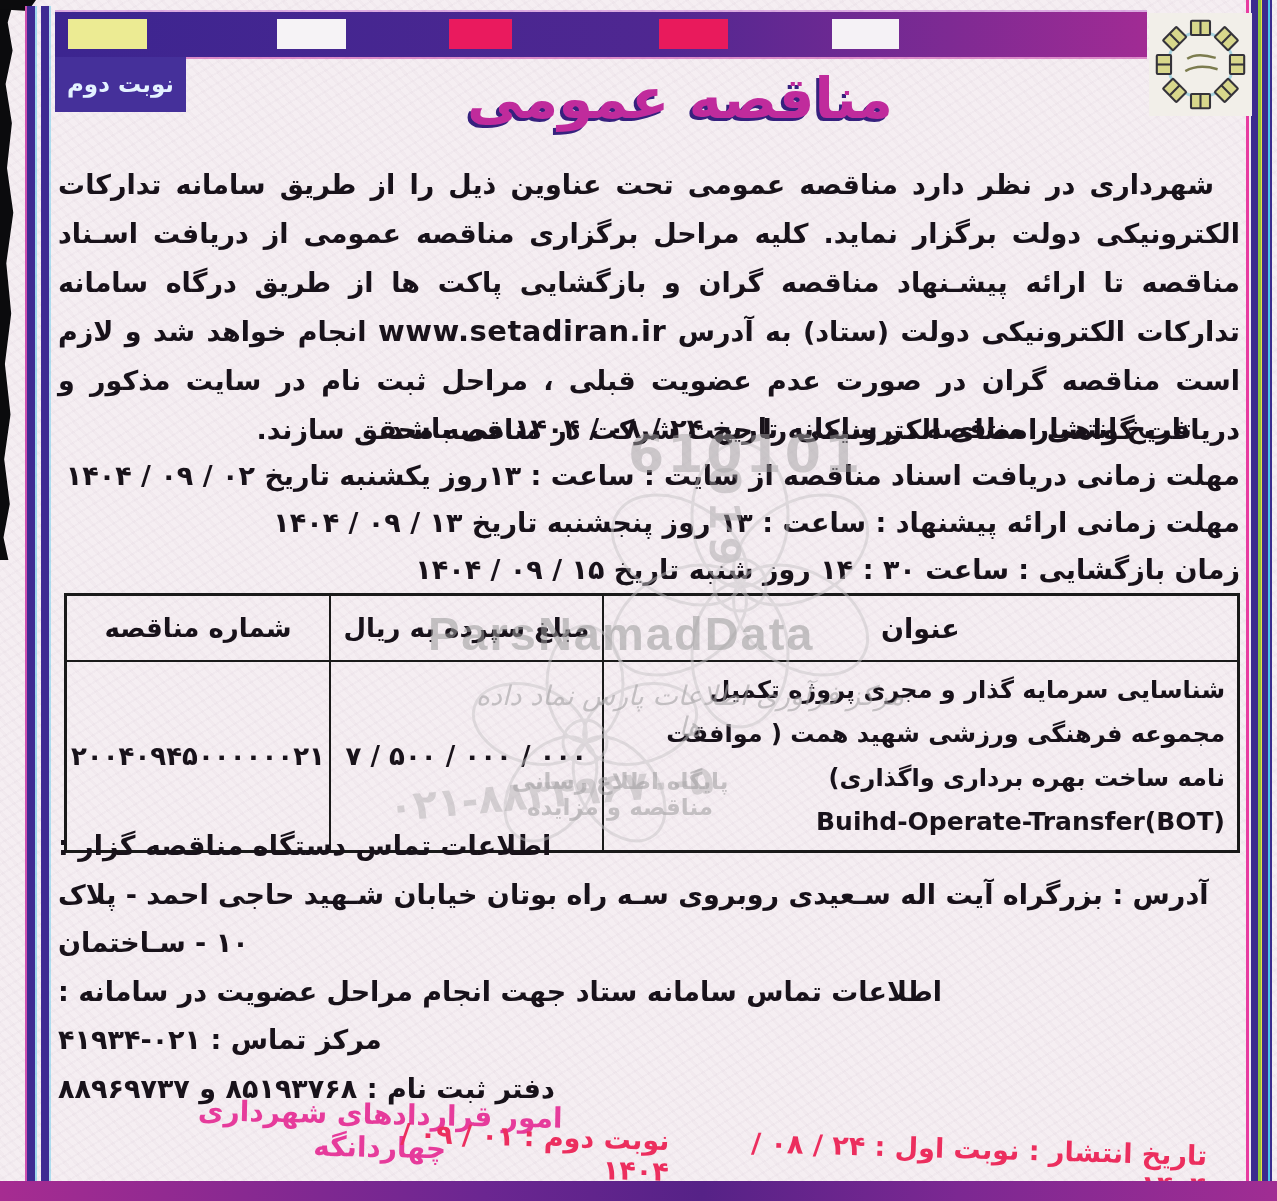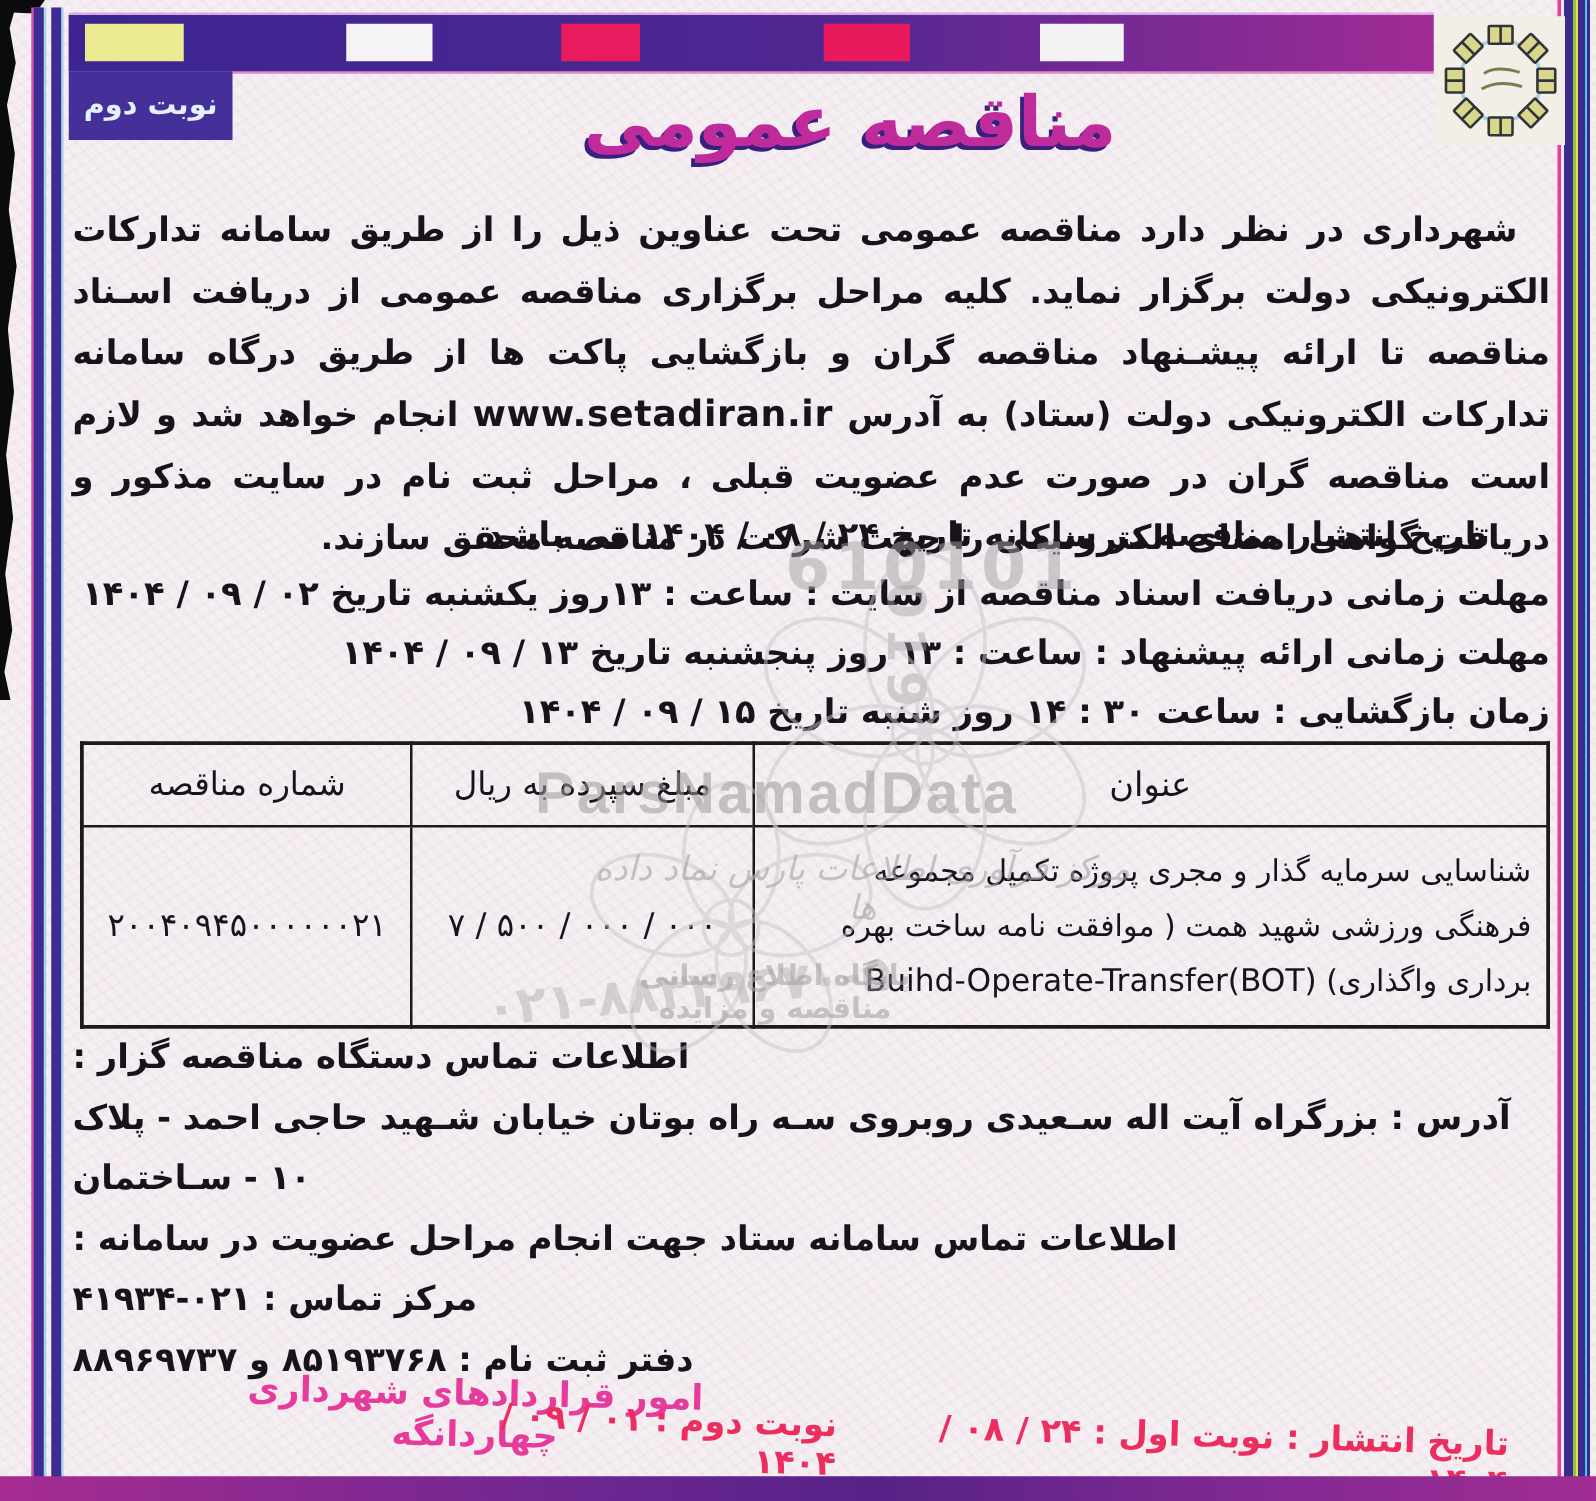--- a/index.html
+++ b/index.html
@@ -35,21 +35,21 @@
   .doc-title{left:380px;top:66px;width:600px;text-align:center;font-size:56px;font-weight:bold;
              color:#c02b9c;text-shadow:-3px 3px 0 #36217e;letter-spacing:1px;}
   
   .txt{color:#18121a;font-weight:bold;}
   .intro{left:58px;top:160px;width:1182px;font-size:27px;line-height:49px;text-align:justify;text-indent:26px;}
   .intro .url{font-size:29px;letter-spacing:.5px;unicode-bidi:embed;direction:ltr;}
   .sched{left:58px;top:405px;width:1182px;font-size:27px;line-height:47px;text-align:right;}
   .sched .indent{padding-right:48px;}
   
   table.tender{position:absolute;left:64px;top:593px;width:1176px;border-collapse:collapse;direction:rtl;}
-  table.tender th,table.tender td{border:2px solid #1a1a1a;color:#18121a;font-weight:normal;margin-top:36px;}
+  table.tender th,table.tender td{border:2px solid #1a1a1a;color:#18121a;font-weight:bold;margin-top:36px;}
   table.tender{border:3px solid #1a1a1a;}
   th.c-title{width:638px;height:62px;font-size:27px;}
   th.c-dep{width:272px;font-size:26px;}
   th.c-num{width:260px;font-size:26px;}
   td.c-title{padding:6px 12px;font-size:24px;line-height:44px;text-align:right;height:146px;}
   td.c-dep{text-align:center;font-size:26px;}
   td.c-num{text-align:center;font-size:26px;letter-spacing:1px;}
   .en-line{direction:ltr;unicode-bidi:embed;display:inline-block;font-size:25px;}
   
   .contact{left:58px;top:822px;width:1182px;font-size:27px;line-height:48.5px;text-align:left;}

